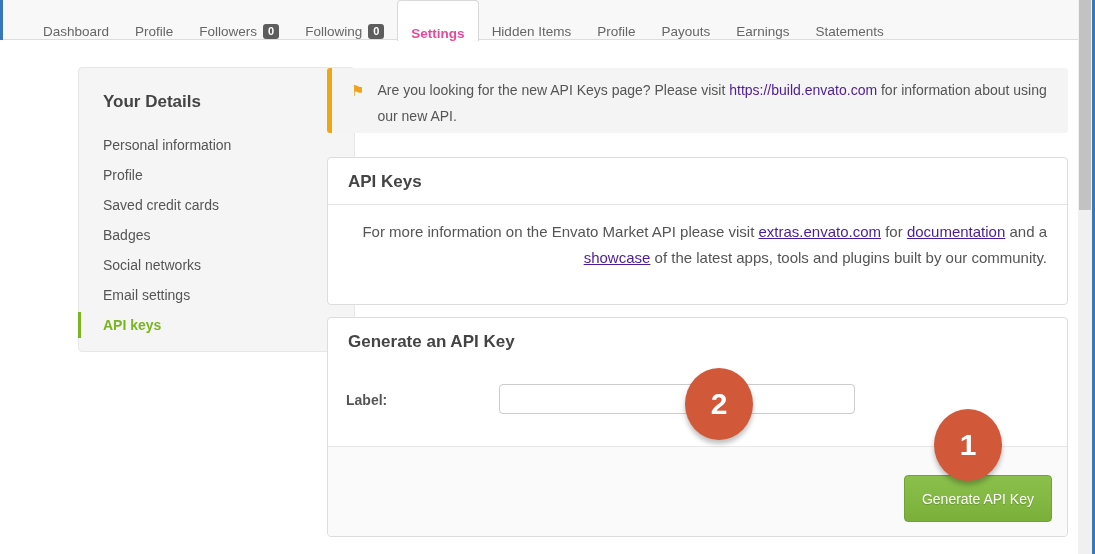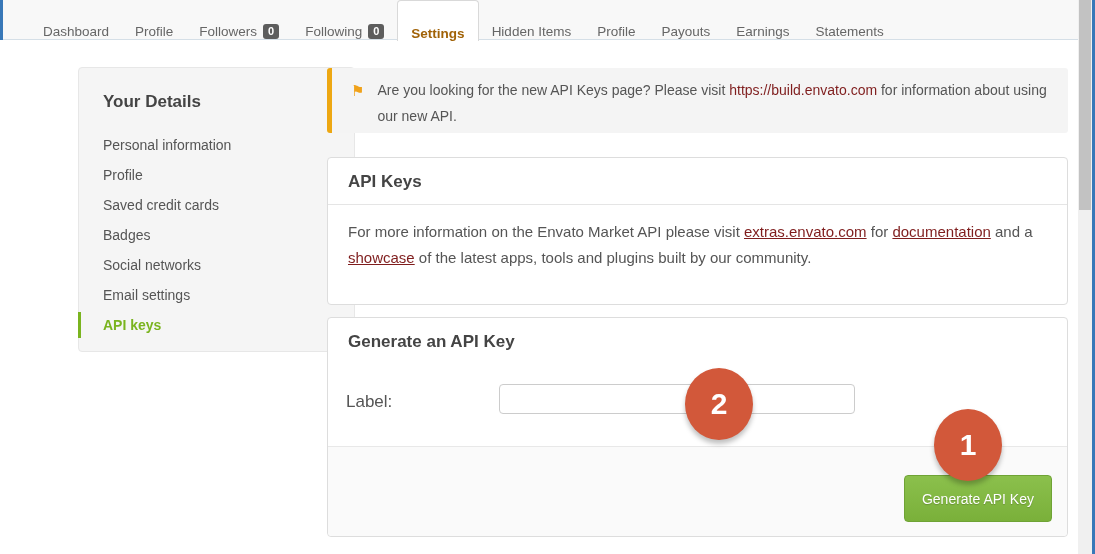--- a/index.html
+++ b/index.html
@@ -22,21 +22,21 @@
   .tabbar {
     position:absolute; left:0; top:0; width:1095px; height:40px;
     background:#f8f8f8; border-bottom:1px solid #d5dfe7;
     display:flex; align-items:stretch; padding-left:30px;
   }
   .tab {
     display:flex; align-items:flex-end; gap:6px;
     padding:0 13px; font-size:13.5px; color:#666; cursor:pointer; white-space:nowrap;
   }
   .tab.active {
-    background:#ffffff; color:#a16207; font-weight:bold;
+    background:#ffffff; color:#ec4899; font-weight:bold;
     border:1px solid #d9d9d9; border-bottom:none;
     border-radius:4px 4px 0 0;
     margin-bottom:-1px; height:41px;
   }
   .badge {
     background:#5d5d5d; color:#fff; font-size:11px; font-weight:bold;
     border-radius:3px; padding:2px 5px; line-height:1;
   }
 
   
@@ -56,40 +56,40 @@
   }
 
   
   .notice {
     position:absolute; left:327px; top:68px; width:741px; height:65px;
     background:#f4f4f4; border-left:5px solid #eda712; border-radius:3px;
     display:flex; align-items:flex-start;
   }
   .flag { font-size:15px; color:#f0a21a; margin:14px 13px 0 19px; }
   .notice-text { font-size:14px; color:#555; line-height:26px; margin-top:9px; width:690px; }
-  a.lnk { color:#7f1d1d; text-decoration:none; cursor:pointer; }
+  a.lnk { color:#4c1d95; text-decoration:none; cursor:pointer; }
   a.lnk.u { text-decoration:underline; }
 
   .panel {
     position:absolute; left:327px; width:741px;
     background:#fff; border:1px solid #ddd; border-radius:4px;
   }
   .panel-apikeys { top:157px; height:148px; }
   .panel-generate { top:317px; height:220px; }
   .panel-header {
     height:47px; line-height:47px; padding-left:20px;
     font-size:17px; font-weight:bold; color:#444;
     border-bottom:1px solid #e5e5e5;
   }
   .panel-header.no-border { border-bottom:none; }
   .panel-body { padding:14px 20px 0 20px; font-size:15px; color:#555; line-height:26px; }
-  .panel-body p { max-width:700px; }
+  .panel-body p { max-width:700px;text-align:right; }
 
   .form-row { position:absolute; left:0; top:66px; width:100%; height:30px; }
-  .form-label { position:absolute; left:18px; top:8px; font-size:17px; color:#555; }
+  .form-label { position:absolute; left:18px; top:8px; font-size:14px; color:#555;font-weight:bold; }
   .text-input {
     position:absolute; left:171px; top:0; width:356px; height:30px;
     border:1px solid #ccc; border-radius:4px; background:#fff;
     font-family:"Liberation Sans", sans-serif; font-size:14px; padding:0 8px; color:#333; outline:none;
   }
   .panel-footer {
     position:absolute; left:0; bottom:0; width:100%; height:90px;
     background:#fafafa; border-top:1px solid #e8e8e8; border-radius:0 0 4px 4px;
   }
   .btn-green {

